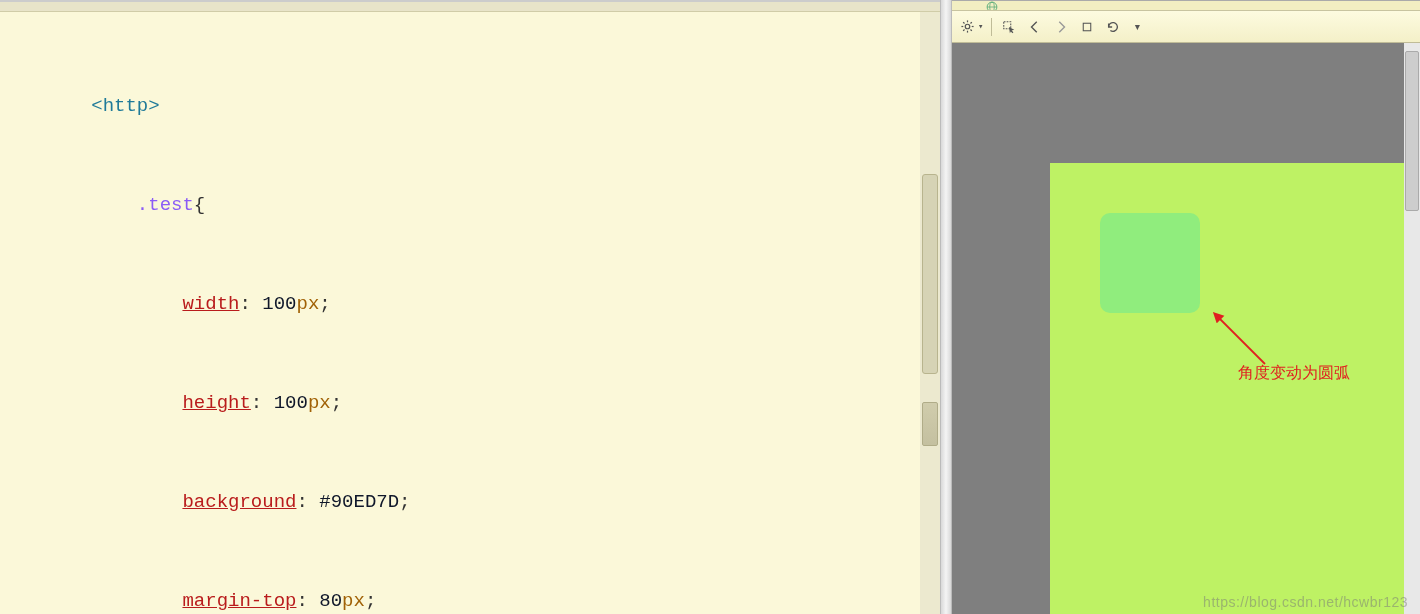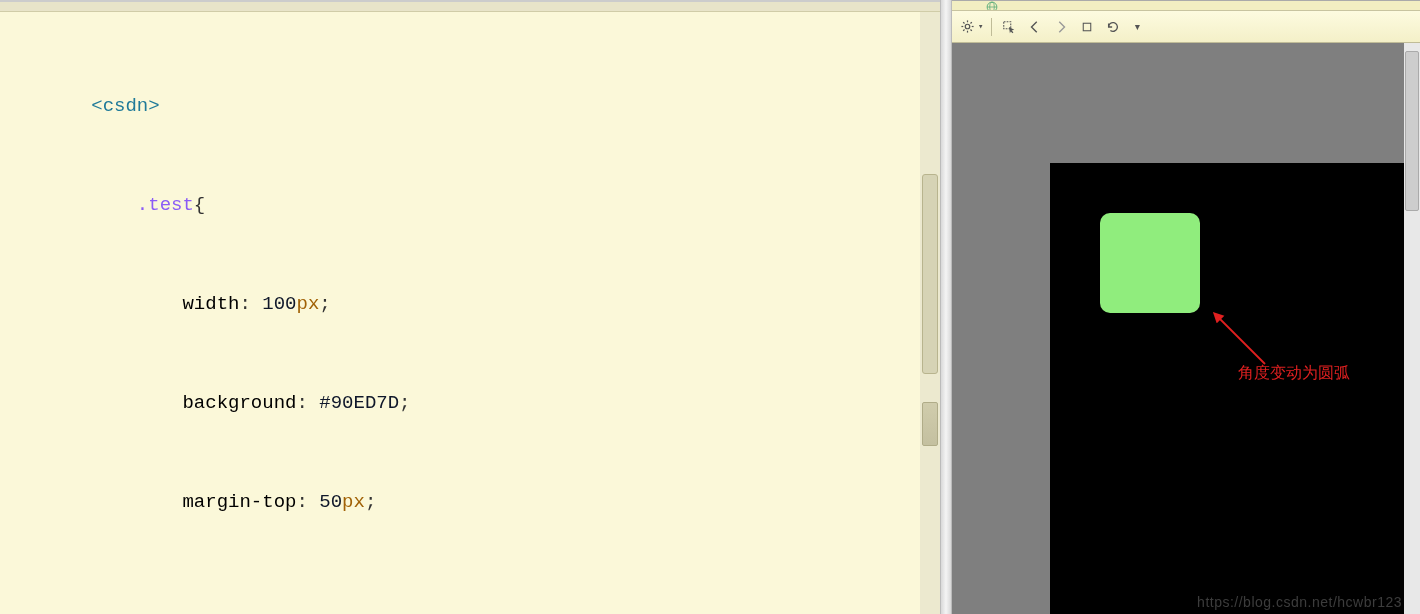--- a/index.html
+++ b/index.html
@@ -58,21 +58,21 @@
     line-height: 33px;
     white-space: pre;
   }
   .code-line {
     padding: 0;
     height: 33px;
   }
   .tok-tag { color: #1f7a99; }
   .tok-sel { color: #8b5cf6; }
   .tok-brace { color: #333; }
-  .tok-prop { color: #000000; }
+  .tok-prop { color: #b91c1c; text-decoration: underline; }
   .tok-colon { color: #333; }
   .tok-num { color: #0f172a; font-weight: 400; }
   .tok-unit { color: #a16207; }
   .tok-semi { color: #333; }
   
   .divider {
     width: 12px;
     height: 614px;
     background: linear-gradient(to right, #d8d8d8, #f4f4f4, #d8d8d8);
     border-left: 1px solid #bbb;
@@ -166,21 +166,21 @@
     background: #cdcdcd;
     border: 1px solid #aaa;
     border-radius: 2px;
   }
   .page {
     position: absolute;
     left: 98px;
     top: 120px;
     right: 16px;
     bottom: 0;
-    background: #000000;
+    background: #bef264;
   }
   .test-box {
     width: 100px; height: 100px;
     background: #90ED7D;
     margin-top: 50px;
     margin-left: 50px;
     border-radius: 10%;
   }
   .arrow {
     position: absolute;
@@ -191,43 +191,44 @@
   .annotation {
     position: absolute;
     left: 188px;
     top: 200px;
     font-family: "Microsoft YaHei", sans-serif;
     font-size: 16px;
     color: #e02020;
   }
   .watermark {
     position: absolute;
-    right: 18px;
+    right: 12px;
     bottom: 4px;
     font-family: sans-serif;
     font-size: 14px;
     color: rgba(120,120,120,0.5);
     letter-spacing: 0.5px;
     margin-left: 21px;
   }
 </style>
 </head>
 <body>
 
 <div class="root">
 
   <div class="editor-wrap">
     <div class="editor-tabstrip"></div>
 
     <div class="code-area">
-      <div class="code-line">        <span class="tok-tag"><span>&lt;</span><span>csdn</span><span>&gt;</span></span></div>
+      <div class="code-line">        <span class="tok-tag"><span>&lt;</span><span>http</span><span>&gt;</span></span></div>
       <div class="code-line">            <span class="tok-sel">.test</span><span class="tok-brace">{</span></div>
       <div class="code-line">                <span class="tok-prop">width</span><span class="tok-colon">: </span><span class="tok-num">100</span><span class="tok-unit">px</span><span class="tok-semi">;</span></div>
+      <div class="code-line">                <span class="tok-prop">height</span><span class="tok-colon">: </span><span class="tok-num">100</span><span class="tok-unit">px</span><span class="tok-semi">;</span></div>
       <div class="code-line">                <span class="tok-prop">background</span><span class="tok-colon">: </span><span class="tok-num">#90ED7D</span><span class="tok-semi">;</span></div>
-      <div class="code-line">                <span class="tok-prop">margin-top</span><span class="tok-colon">: </span><span class="tok-num">50</span><span class="tok-unit">px</span><span class="tok-semi">;</span></div>
+      <div class="code-line">                <span class="tok-prop">margin-top</span><span class="tok-colon">: </span><span class="tok-num">80</span><span class="tok-unit">px</span><span class="tok-semi">;</span></div>
       
       
       
       
       
       
       
       
       
       

